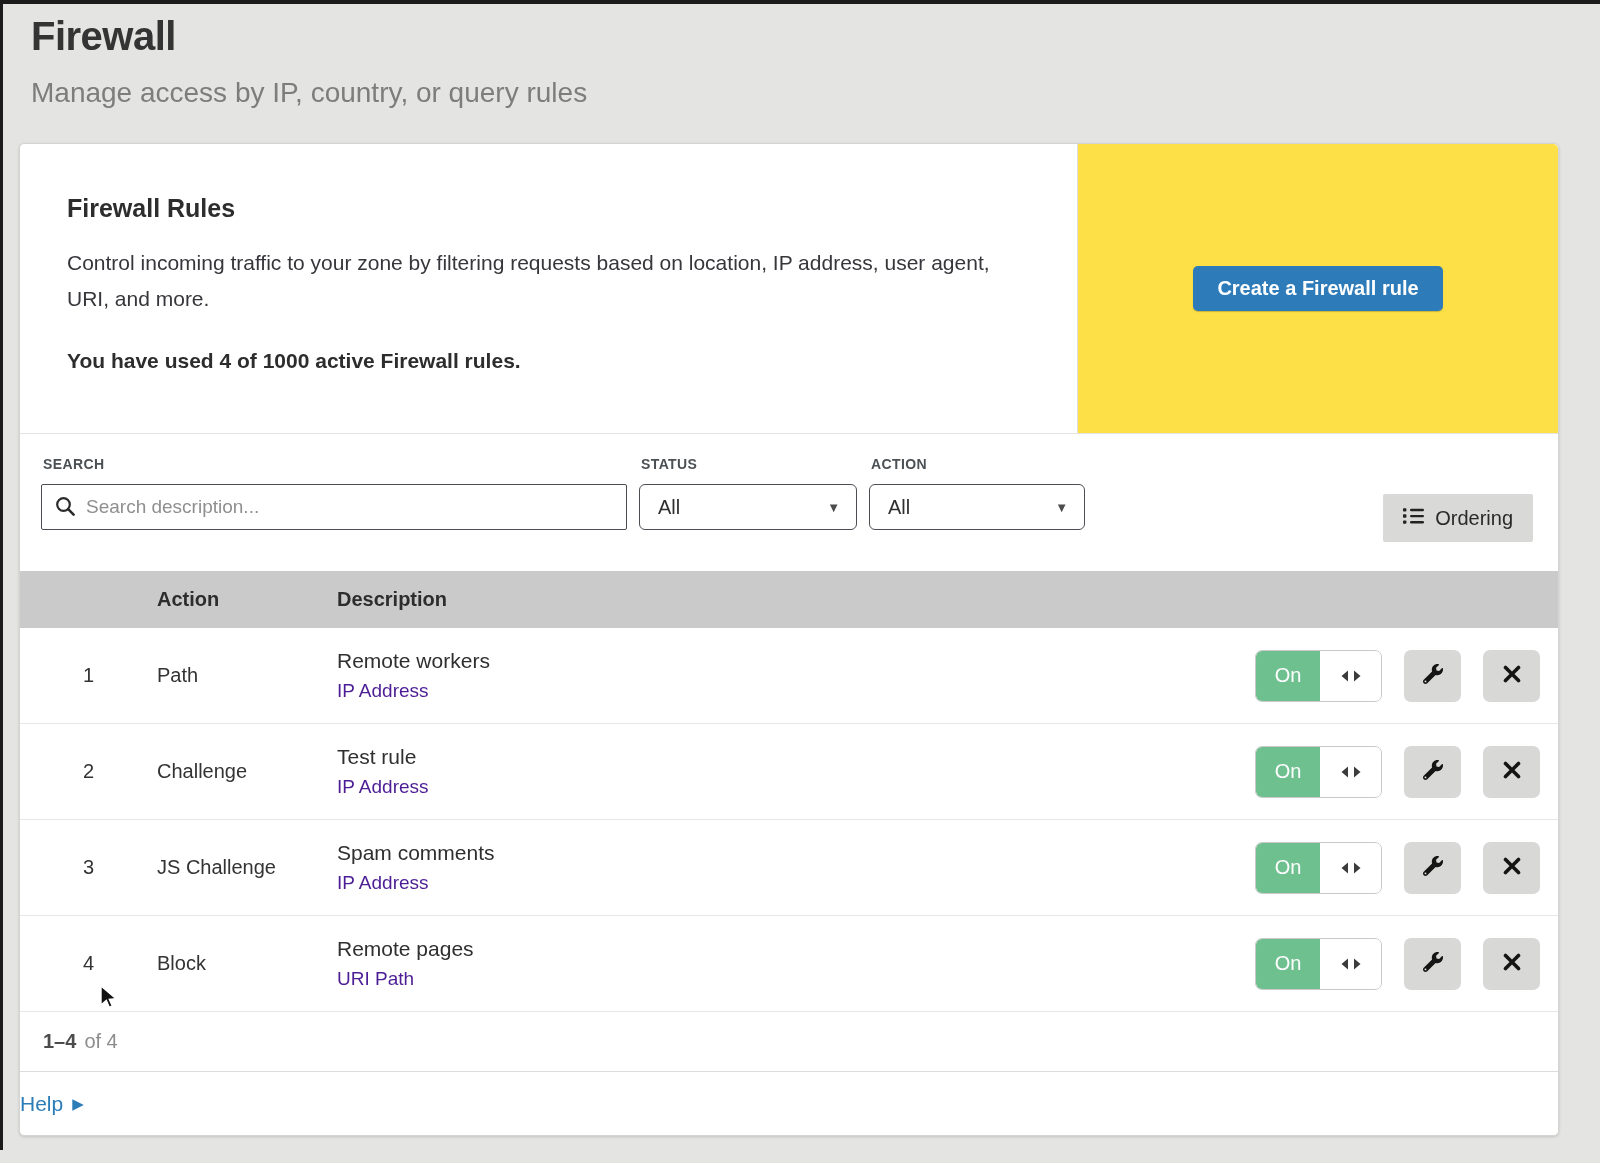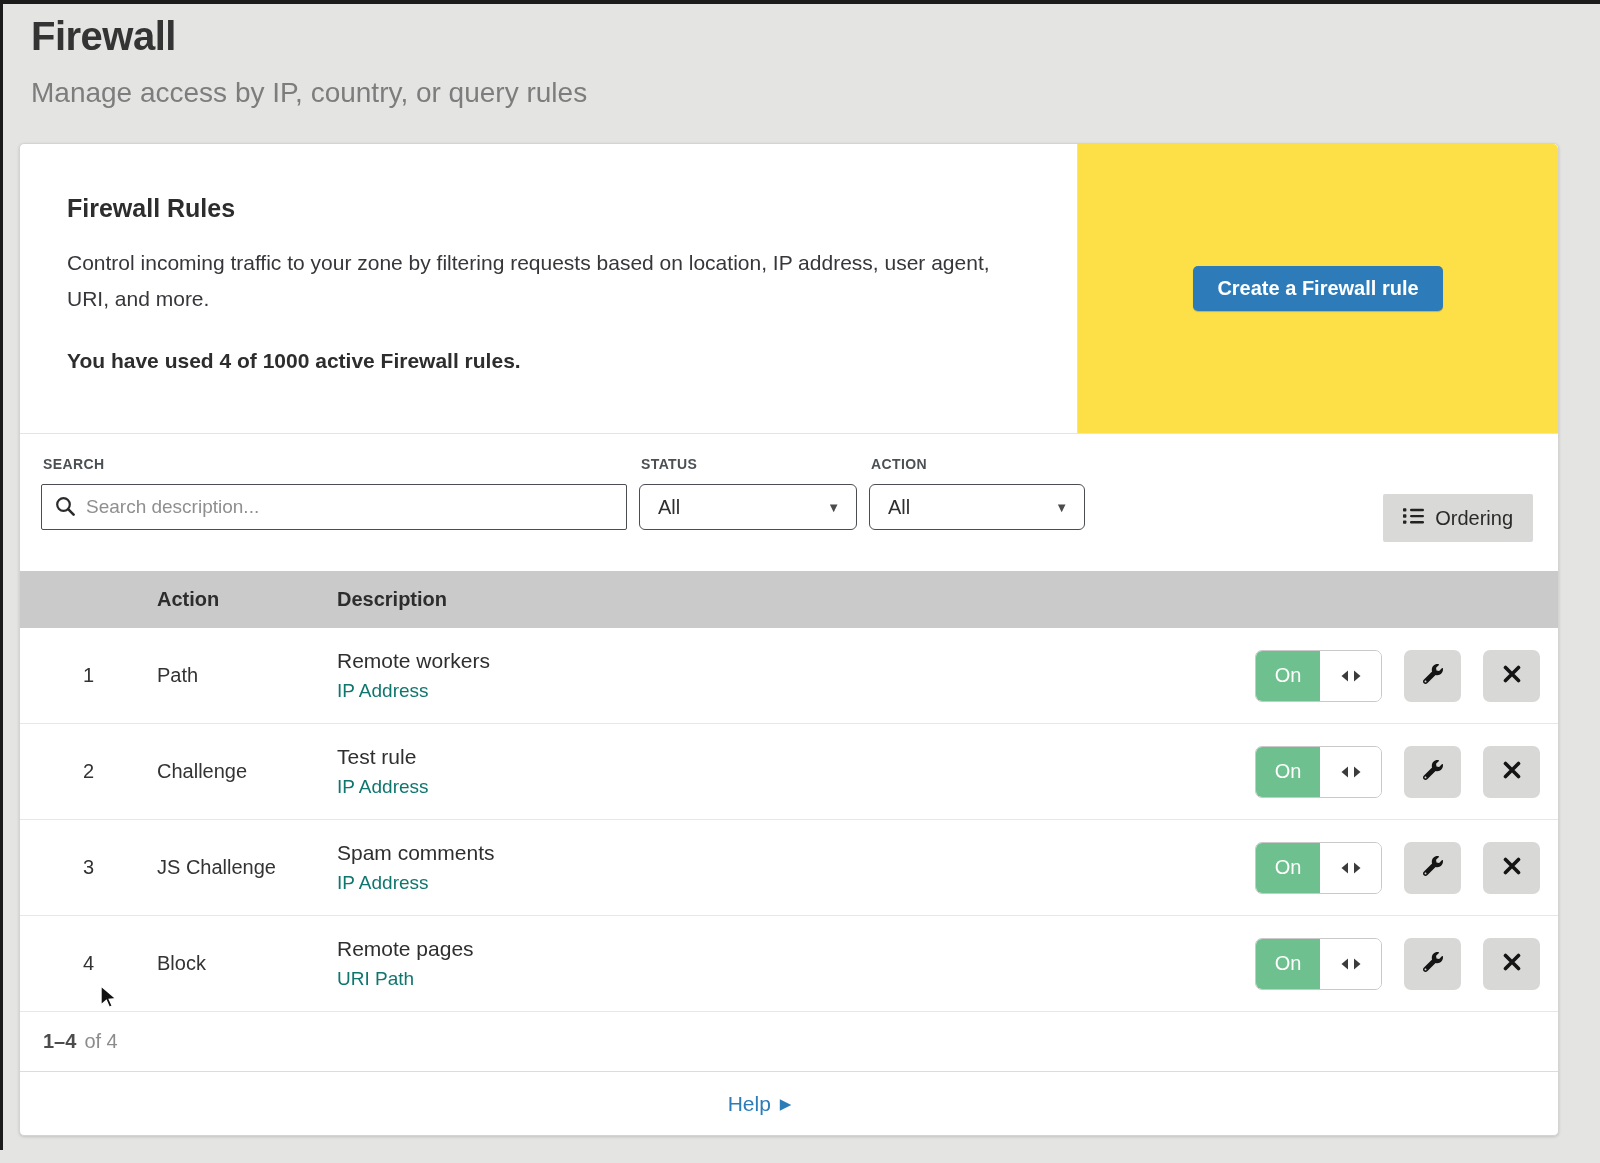--- a/index.html
+++ b/index.html
@@ -56,36 +56,36 @@
   
   .thead { height:57px; background:#cacaca; display:flex; align-items:center;
            font-size:20px; font-weight:700; color:#2d2d2d; }
   .th-priority { width:137px; }
   .th-action { width:180px; }
   .row { height:96px; display:flex; align-items:center; border-bottom:1px solid #e7e7e7; }
   .cell-priority { width:137px; text-align:center; font-size:20px; color:#333; }
   .cell-action { width:180px; font-size:20px; color:#333; }
   .cell-desc { flex:1; }
   .desc-title { font-size:21px; color:#2f2f2f; }
-  .desc-sub { margin-top:7px; font-size:19px; color:#0f766e; }
+  .desc-sub { margin-top:7px; font-size:19px; color:#4c1d95; }
   .controls { display:flex; align-items:center; gap:22px; padding-right:18px; }
   .toggle { width:127px; height:52px; border:1px solid #c9c9c9; border-radius:7px;
             display:flex; overflow:hidden; cursor:pointer; background:#fff; }
   .toggle-on { width:64px; background:#6ec08f; color:#fdfdfd; font-size:20px;
                display:flex; align-items:center; justify-content:center; }
   .toggle-handle { flex:1; background:#fff; display:flex; align-items:center; justify-content:center; }
   .icon-btn { width:57px; height:52px; background:#d8d8d6; border:none; border-radius:7px;
               display:flex; align-items:center; justify-content:center; cursor:pointer; }
 
   
   .pagination { height:60px; display:flex; align-items:center; padding-left:23px;
                 border-bottom:1px solid #dcdcdc; font-size:20px; }
   .pag-range { color:#4c4c4c; font-weight:700; }
   .pag-of { color:#8c8c8c; margin-left:8px; }
-  .card-footer { height:63px; display:flex; align-items:center; justify-content:center;
+  .card-footer { height:63px; display:flex; align-items:center; justify-content:flex-start;
                  padding-right:59px; }
   .help-link { display:flex; align-items:center; gap:9px; color:#2c7cb7; font-size:21px;
                text-decoration:none; cursor:pointer; }
   .help-arrow { font-size:15px; line-height:1; color:#2c7cb7; }
 
   .cursor { position:absolute; left:100px; top:986px; z-index:20; pointer-events:none; }
 </style>
 </head>
 <body>
 

